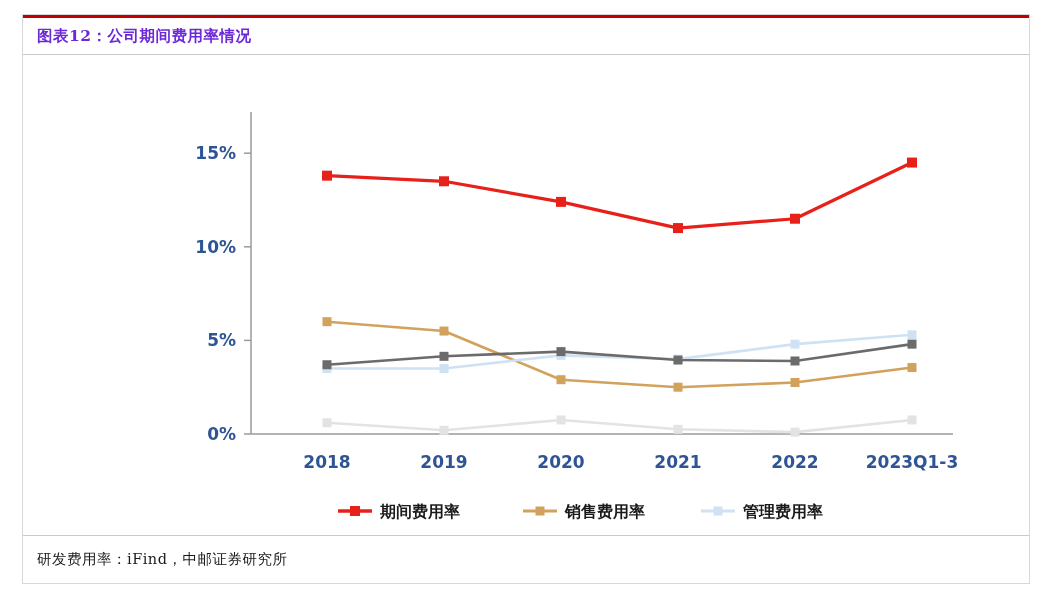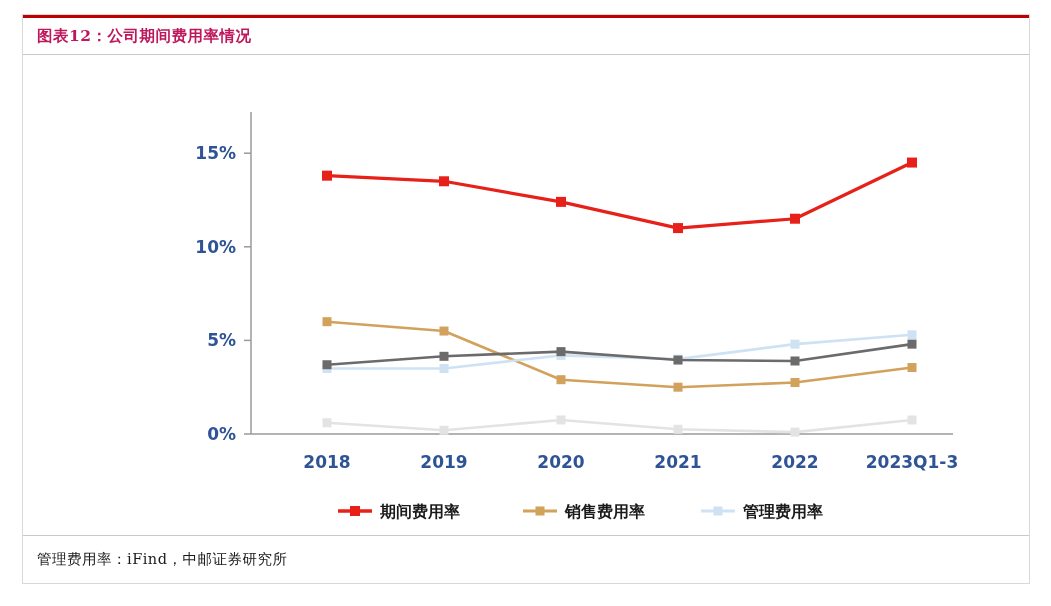--- a/index.html
+++ b/index.html
@@ -41,21 +41,21 @@
     box-sizing: border-box;
     display: flex;
     align-items: center;
   }
   .title-text {
     padding-left: 14px;
     font-family: "DejaVu Serif", "Liberation Serif", serif;
     font-weight: bold;
     font-size: 15.5px;
     letter-spacing: 0.5px;
-    color: #be185d;
+    color: #6d28d9;
   }
   .source-bar {
     position: absolute;
     left: 0;
     bottom: 0;
     width: 100%;
     height: 48px;
     border-top: 1px solid #c9c9c9;
     box-sizing: border-box;
     display: flex;
@@ -202,17 +202,17 @@
             <g>
               <line x1="515" y1="497" x2="549" y2="497" stroke="#6b6b6b" stroke-width="2.8"></line>
               <rect x="527.5" y="492.5" width="9" height="9" fill="#6b6b6b"></rect>
               <text class="legend-label" x="557" y="503">研发费用率</text>
             </g>
           </g>
       </svg>
     </div>
 
     <div class="source-bar">
-      <div class="source-text">管理费用率：iFind，中邮证券研究所</div>
+      <div class="source-text">研发费用率：iFind，中邮证券研究所</div>
     </div>
 
   </div>
 </div>
 
 </body></html>

